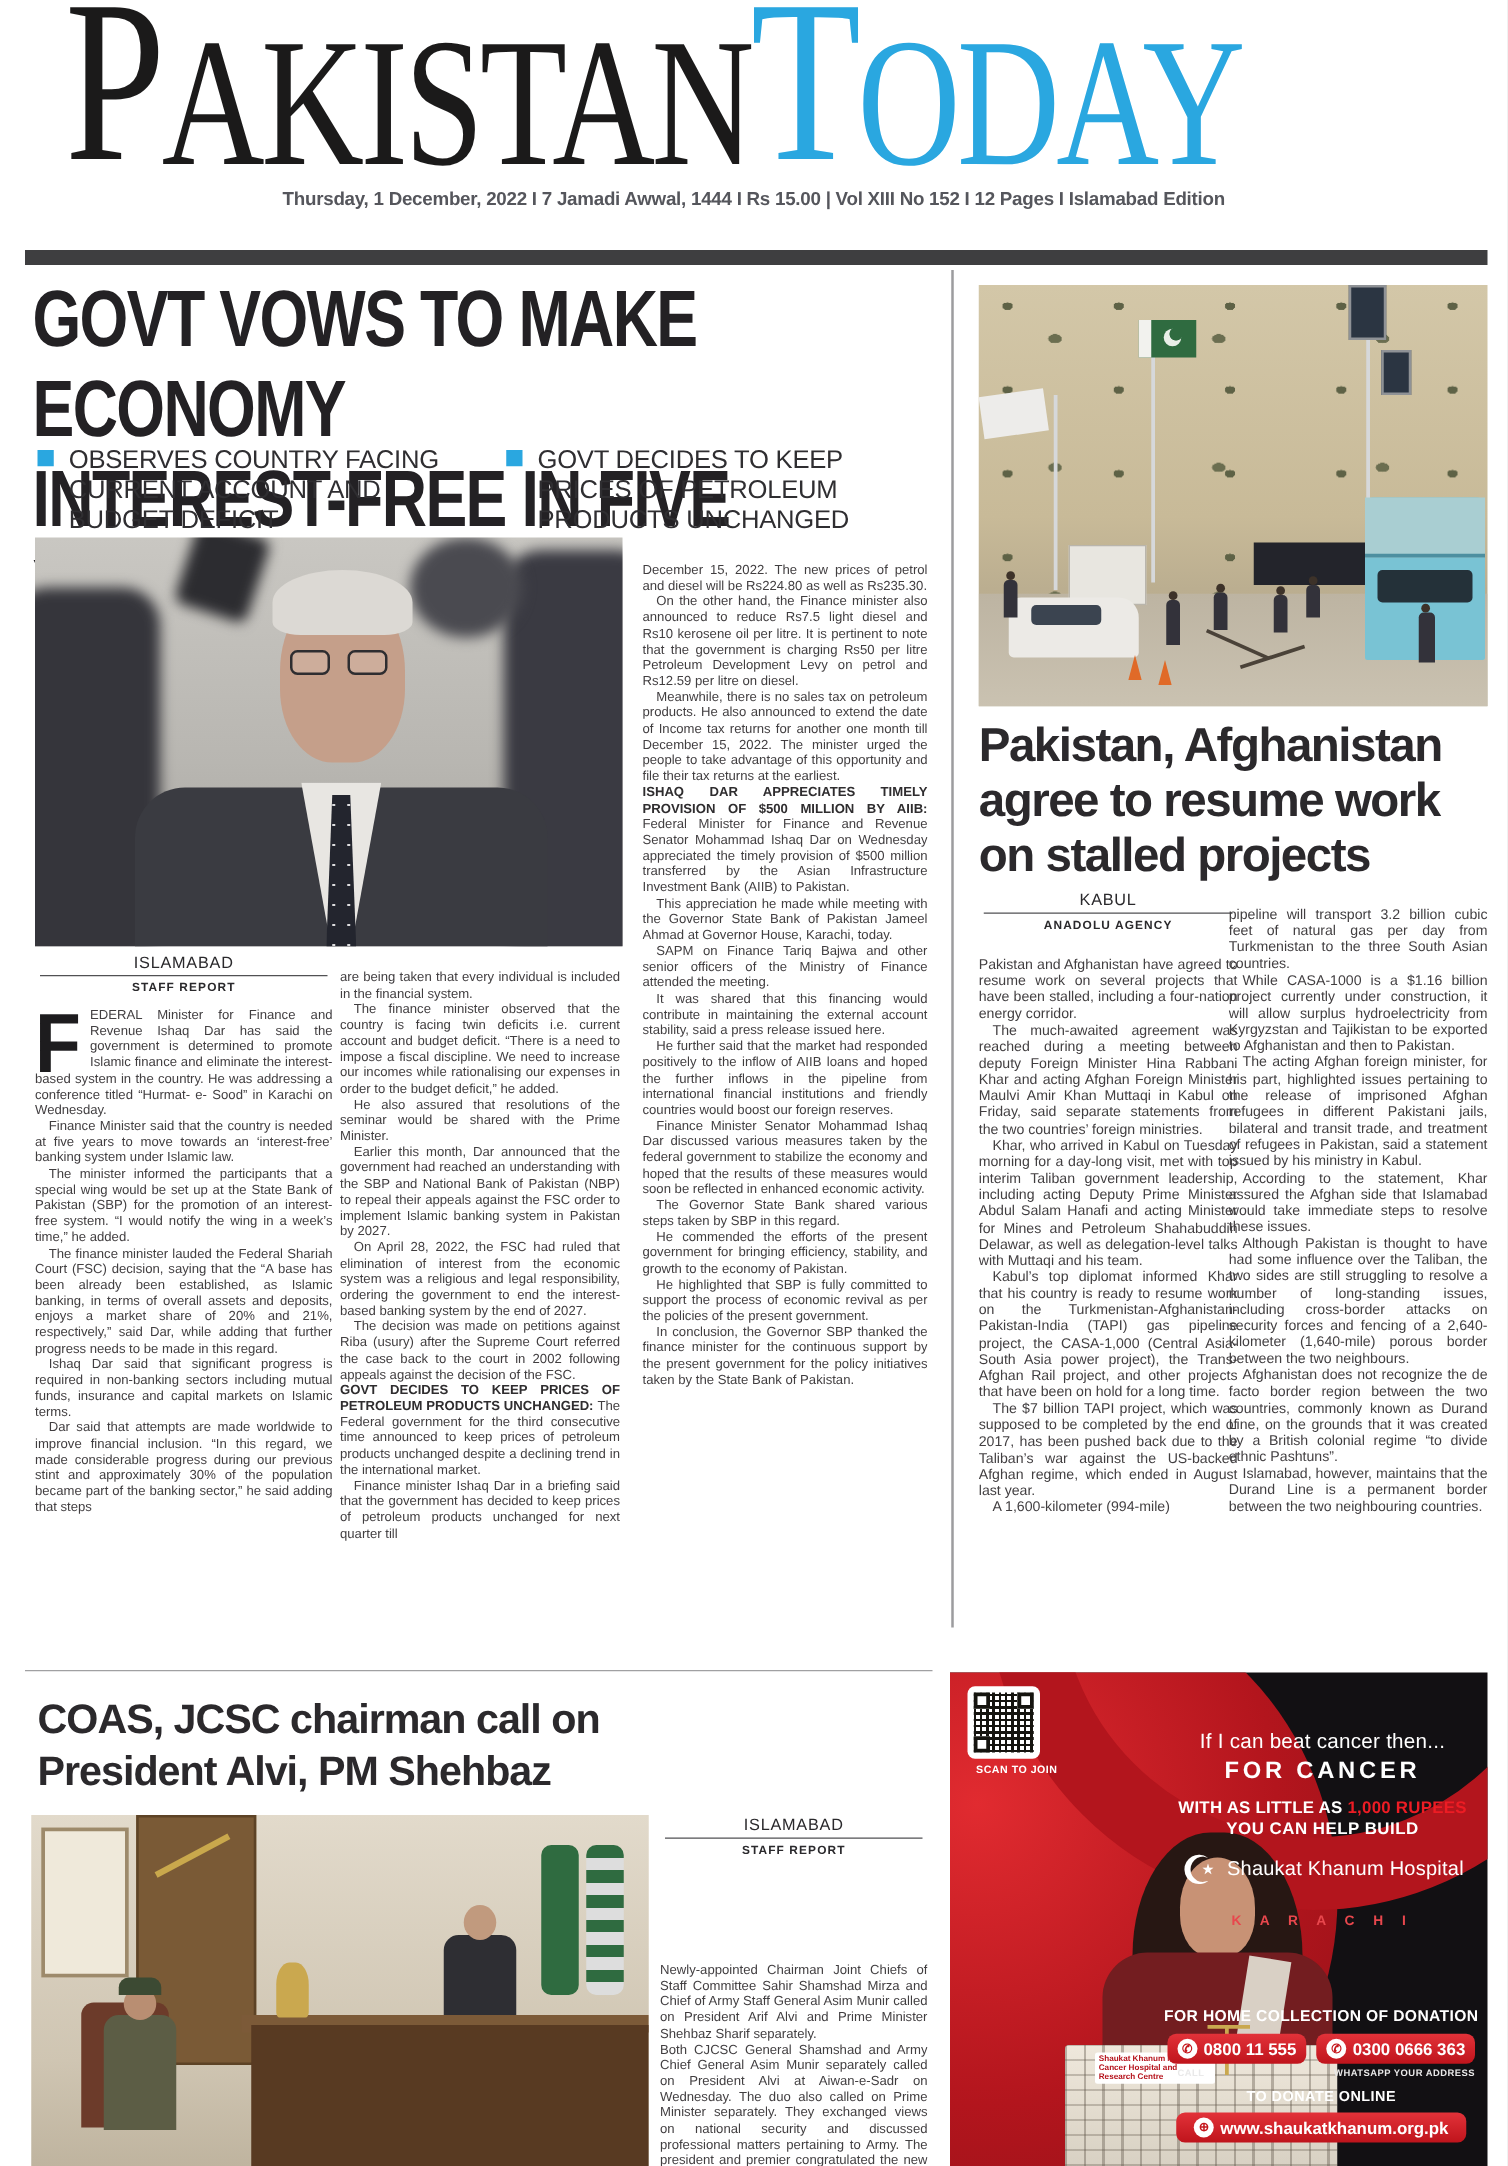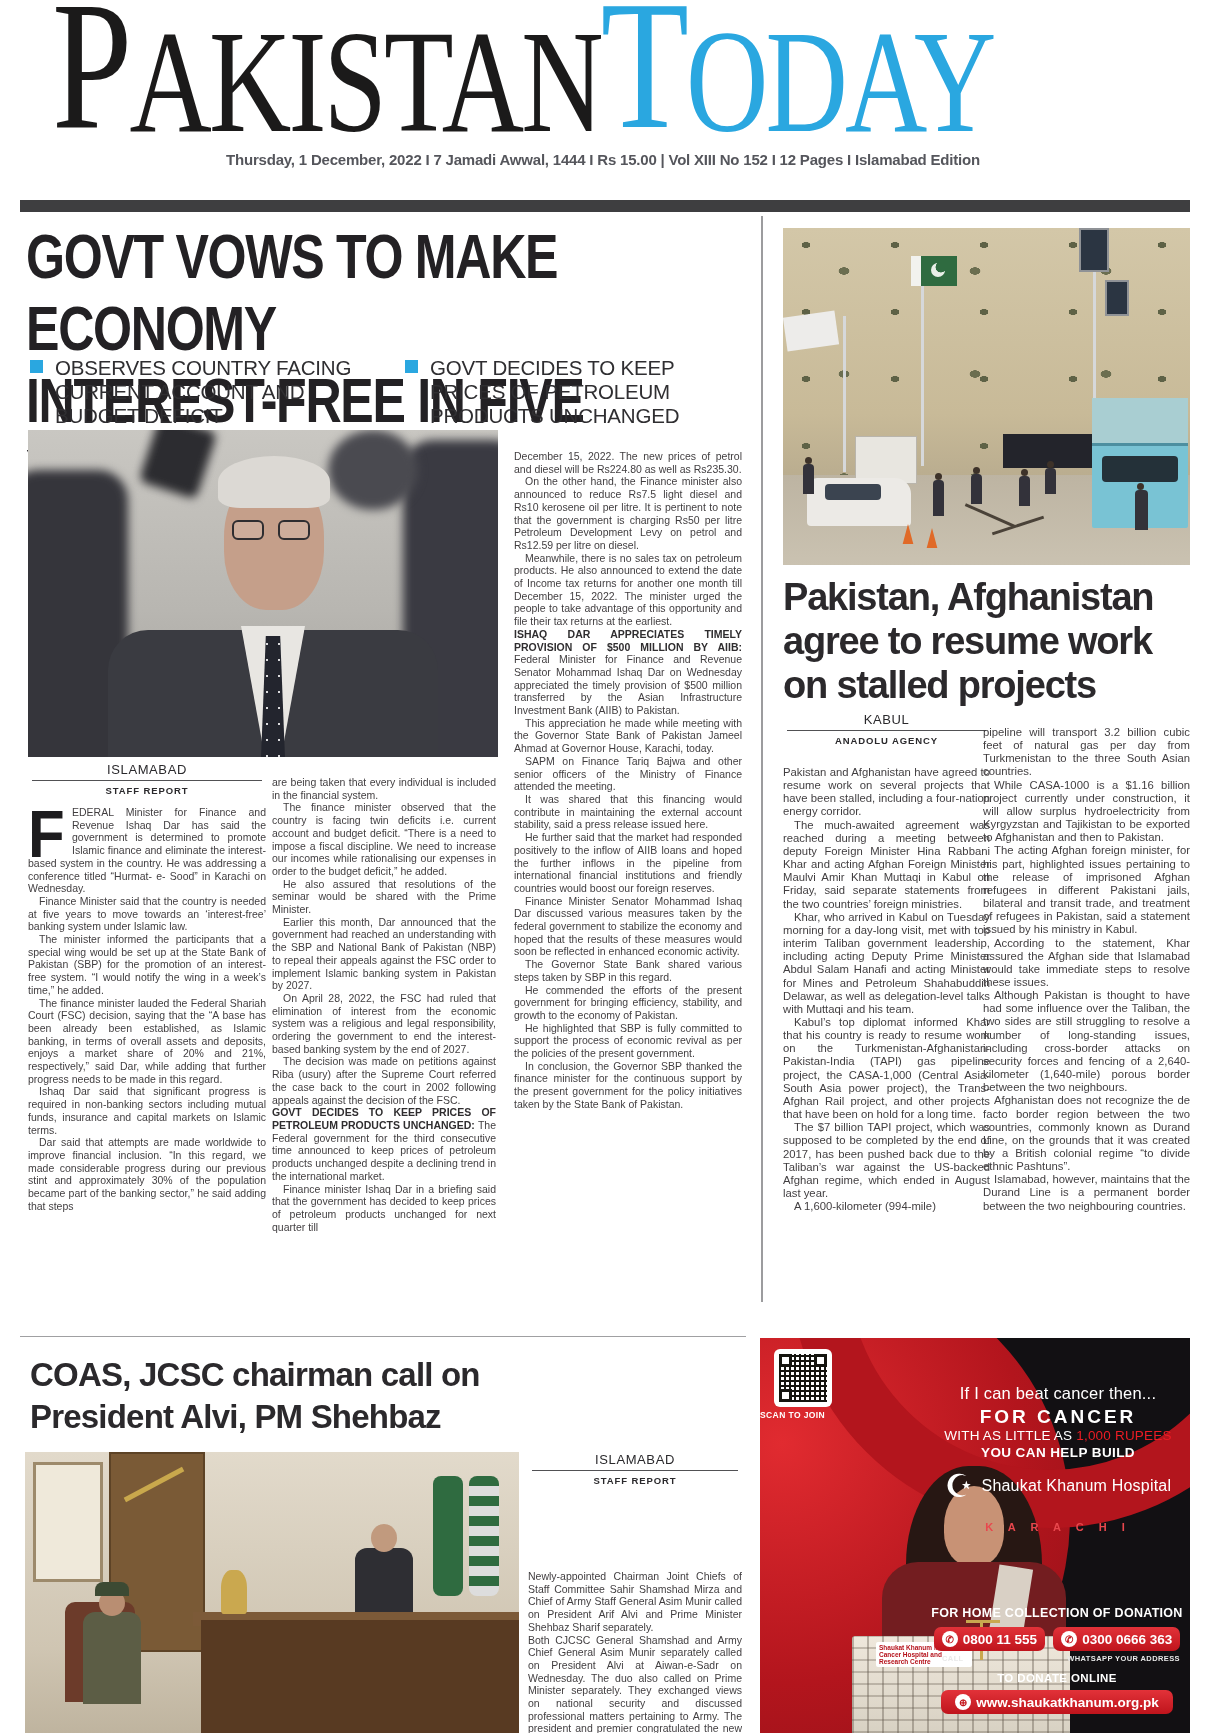--- a/index.html
+++ b/index.html
@@ -127,21 +127,21 @@
   .ad-arc{position:absolute;left:30px;top:-330px;width:520px;height:520px;border-radius:50%;
           border:58px solid #b3151d;}
   .ad-arc2{position:absolute;left:60px;top:-322px;width:470px;height:470px;border-radius:50%;
            border-top:5px solid #ff7a3d;border-left:5px solid transparent;border-right:5px solid transparent;
            border-bottom:5px solid transparent;transform:rotate(32deg);filter:blur(1px);}
   .qr{position:absolute;left:14px;top:11px;width:58px;height:58px;background:#fff;border-radius:6px;padding:5px;}
   .qr-px{width:100%;height:100%;
          background-image:repeating-linear-gradient(0deg,#15140f 0 2px,transparent 2px 5px),
                           repeating-linear-gradient(90deg,#15140f 0 2px,transparent 2px 5px);}
   .qr-mark{position:absolute;width:13px;height:13px;border:3px solid #15140f;background:#fff;}
-  .qr-label{position:absolute;left:0px;top:72px;width:86px;text-align:left;color:#fff;
+  .qr-label{position:absolute;left:0px;top:72px;width:86px;text-align:right;color:#fff;
             font-size:8.5px;font-weight:700;letter-spacing:.4px;}
   .ad-woman{position:absolute;left:118px;top:128px;width:200px;height:270px;}
   .aw-hair{position:absolute;left:28px;top:0;width:136px;height:214px;background:#271713;border-radius:46% 46% 30% 30%;}
   .aw-face{position:absolute;left:66px;top:20px;width:60px;height:80px;background:#c89275;border-radius:50% 50% 42% 42%;}
   .aw-body{position:absolute;left:4px;top:96px;width:184px;height:174px;background:#731d20;border-radius:36px 36px 0 0;}
   .aw-sash{position:absolute;left:108px;top:100px;width:34px;height:170px;background:#d9d0c5;transform:rotate(9deg);}
   .ad-building{position:absolute;left:92px;top:298px;width:218px;height:97px;
      background:linear-gradient(#efe8dc,#d8d1c3);
      background-image:repeating-linear-gradient(90deg,rgba(92,82,70,.38) 0 2px,transparent 2px 15px),
                       repeating-linear-gradient(0deg,rgba(92,82,70,.30) 0 2px,transparent 2px 12px),
@@ -149,21 +149,21 @@
      border-radius:3px 3px 0 0;}
   .bldg-crane{position:absolute;left:128px;top:-16px;width:3px;height:40px;background:#c9a84f;}
   .bldg-crane:before{content:"";position:absolute;left:-14px;top:0;width:34px;height:3px;background:#c9a84f;}
   .bldg-logo{position:absolute;left:24px;top:6px;width:96px;background:#fff;border-radius:2px;
              padding:2px 3px;font-size:6.5px;line-height:7px;font-weight:700;color:#b5121b;text-align:left;}
   .ad-right{position:absolute;left:170px;top:46px;width:256px;text-align:center;color:#fff;}
   .ad-intro{font-size:16.5px;letter-spacing:.2px;}
   .ad-hashtag{font-size:34px;font-weight:800;letter-spacing:-.5px;margin-top:4px;white-space:nowrap;}
   .ad-hashtag .red{color:#ed1c24;}
   .ad-forcancer{font-size:19px;font-weight:700;letter-spacing:3px;margin-top:3px;}
-  .ad-little{font-size:13.5px;font-weight:400;letter-spacing:.2px;white-space:nowrap;}
+  .ad-little{font-size:13.5px;font-weight:700;margin-top:10px;letter-spacing:.2px;white-space:nowrap;}
   .ad-little .red{color:#ed1c24;}
   .ad-help{font-size:13.5px;font-weight:700;margin-top:2px;letter-spacing:.4px;}
   .ad-hosp{display:flex;align-items:center;justify-content:center;gap:8px;margin-top:10px;}
   .sk-logo{font-size:32px;line-height:32px;color:#fff;}
   .hosp-name{font-size:16px;letter-spacing:.2px;font-weight:400;}
   .hosp-city{font-size:11px;font-weight:700;letter-spacing:6px;color:#e8474d;margin-top:19px;}
   .ad-donate{position:absolute;left:168px;top:268px;width:258px;text-align:center;color:#fff;}
   .ad-donhead{font-size:12.5px;font-weight:700;letter-spacing:.3px;}
   .pill-row{display:flex;justify-content:center;gap:8px;margin-top:7px;}
   .pill{display:inline-flex;align-items:center;gap:5px;background:linear-gradient(#e23239,#bf141c);

